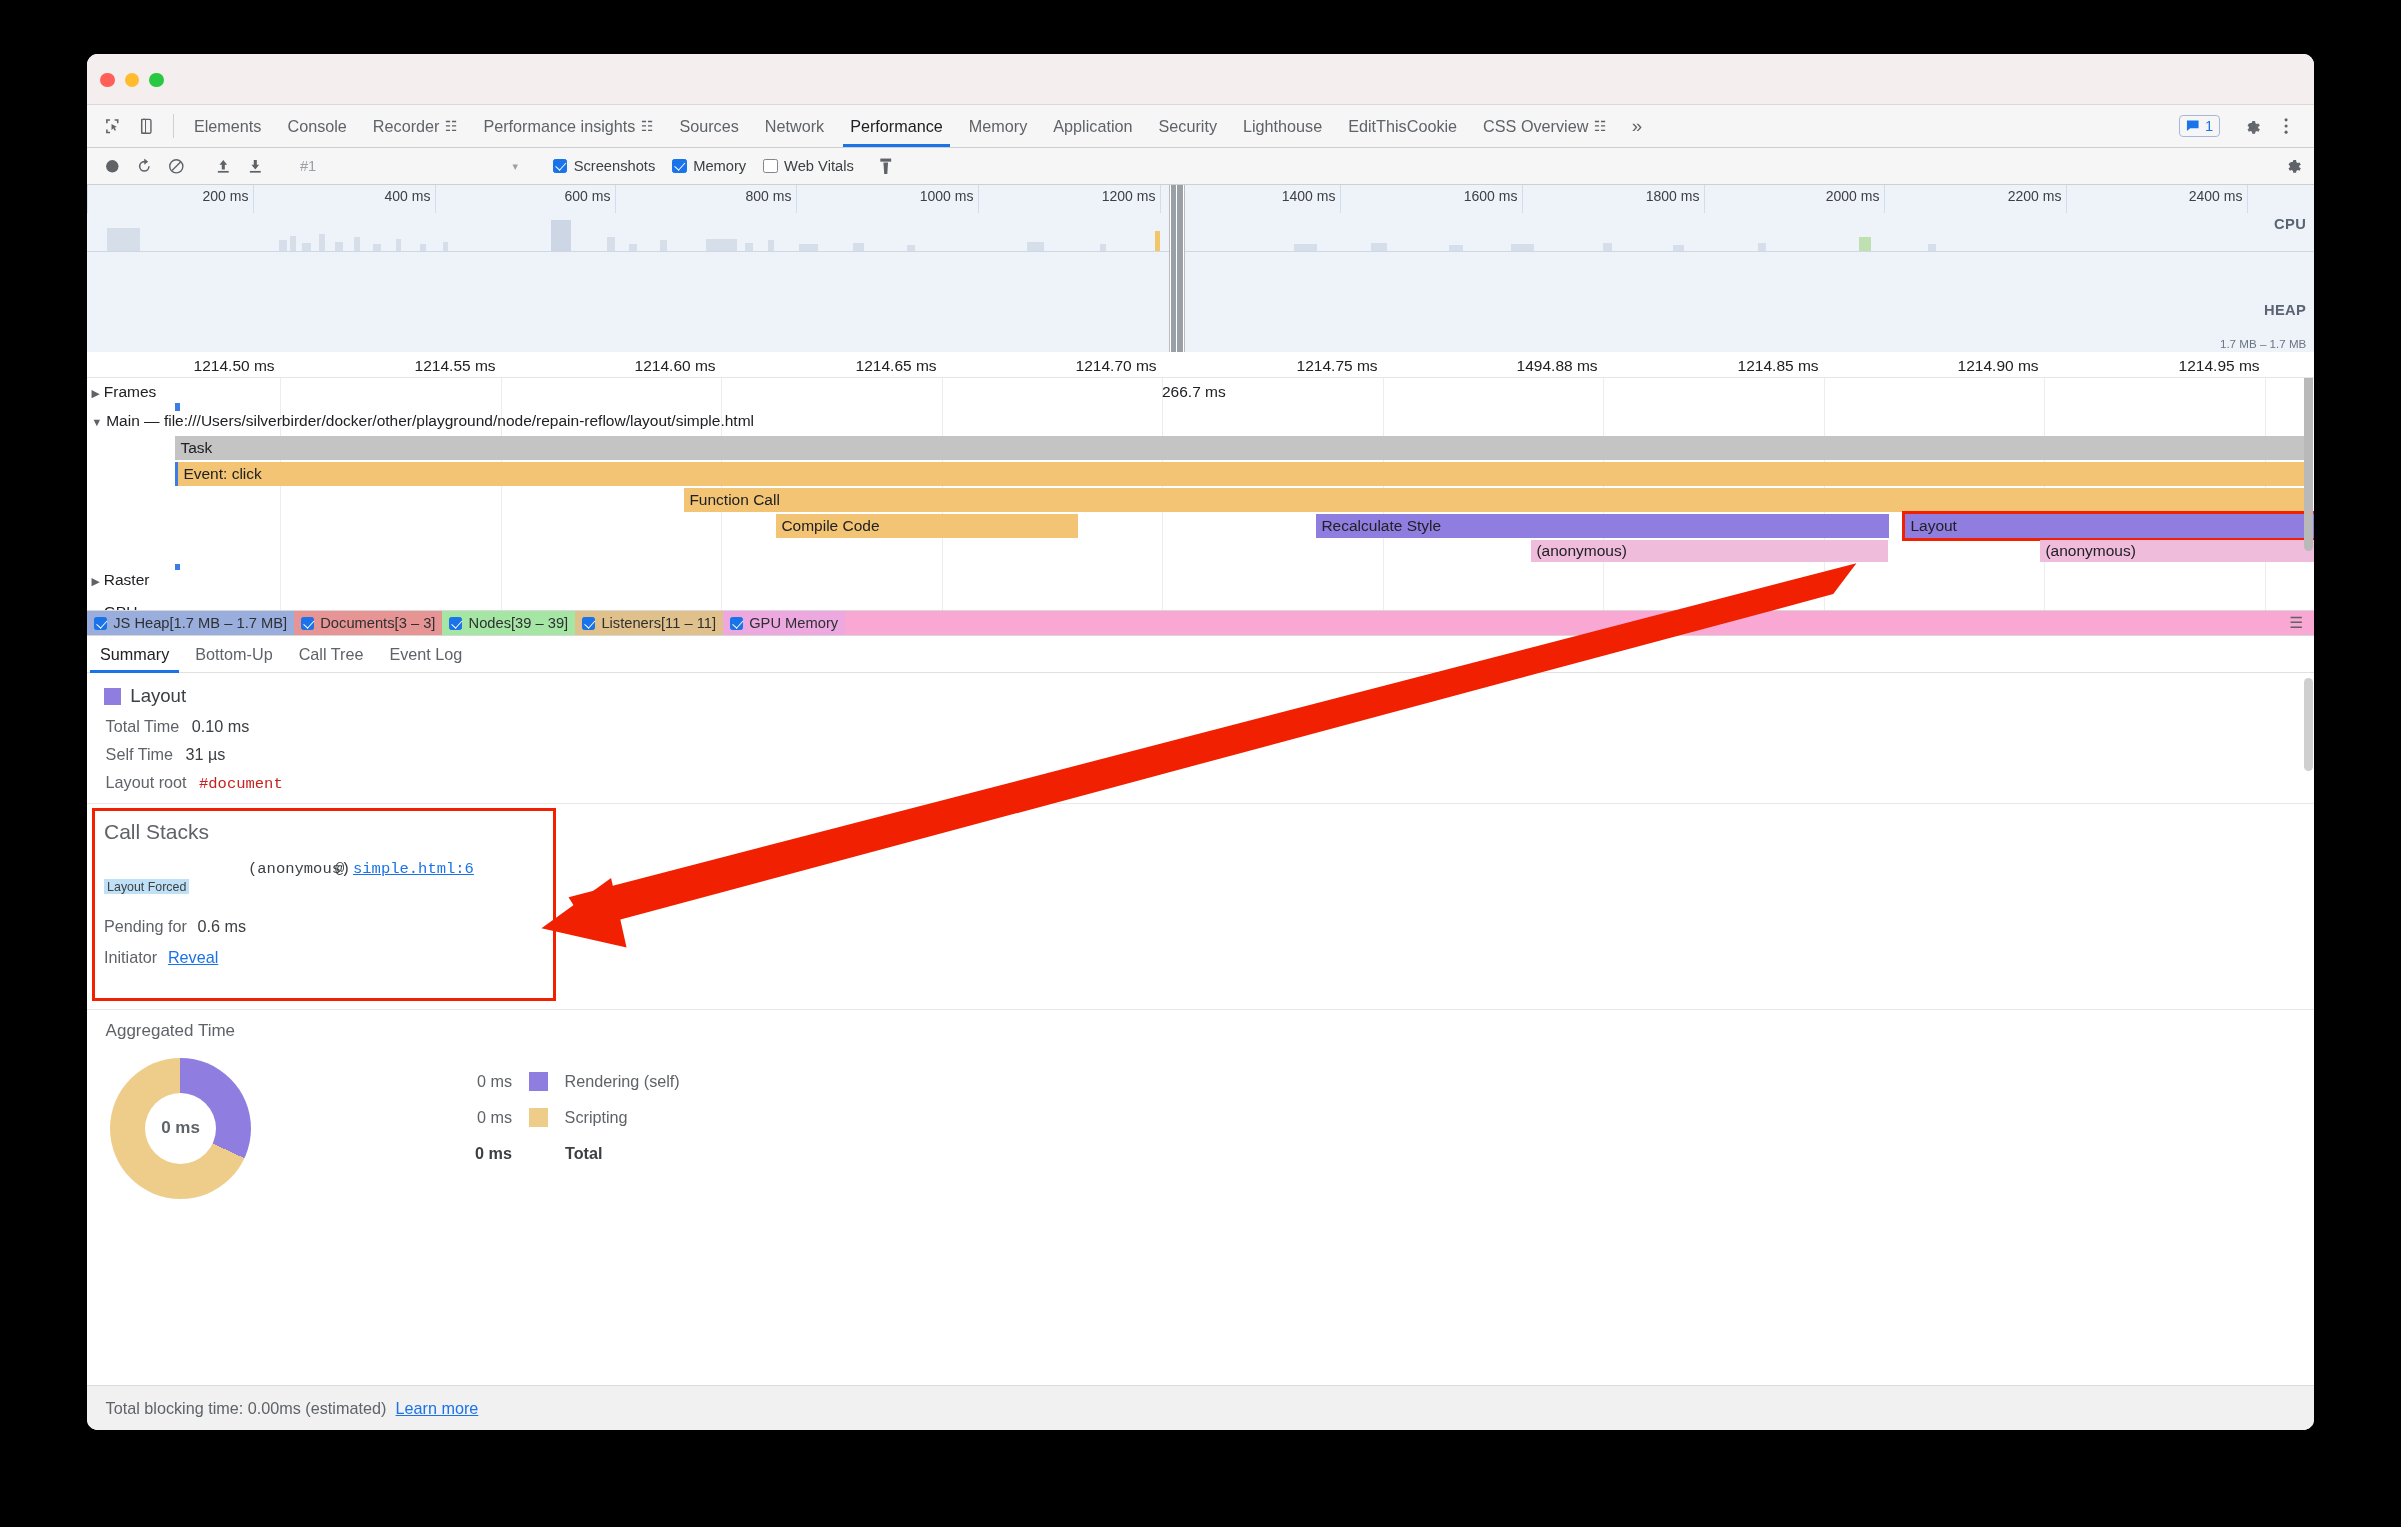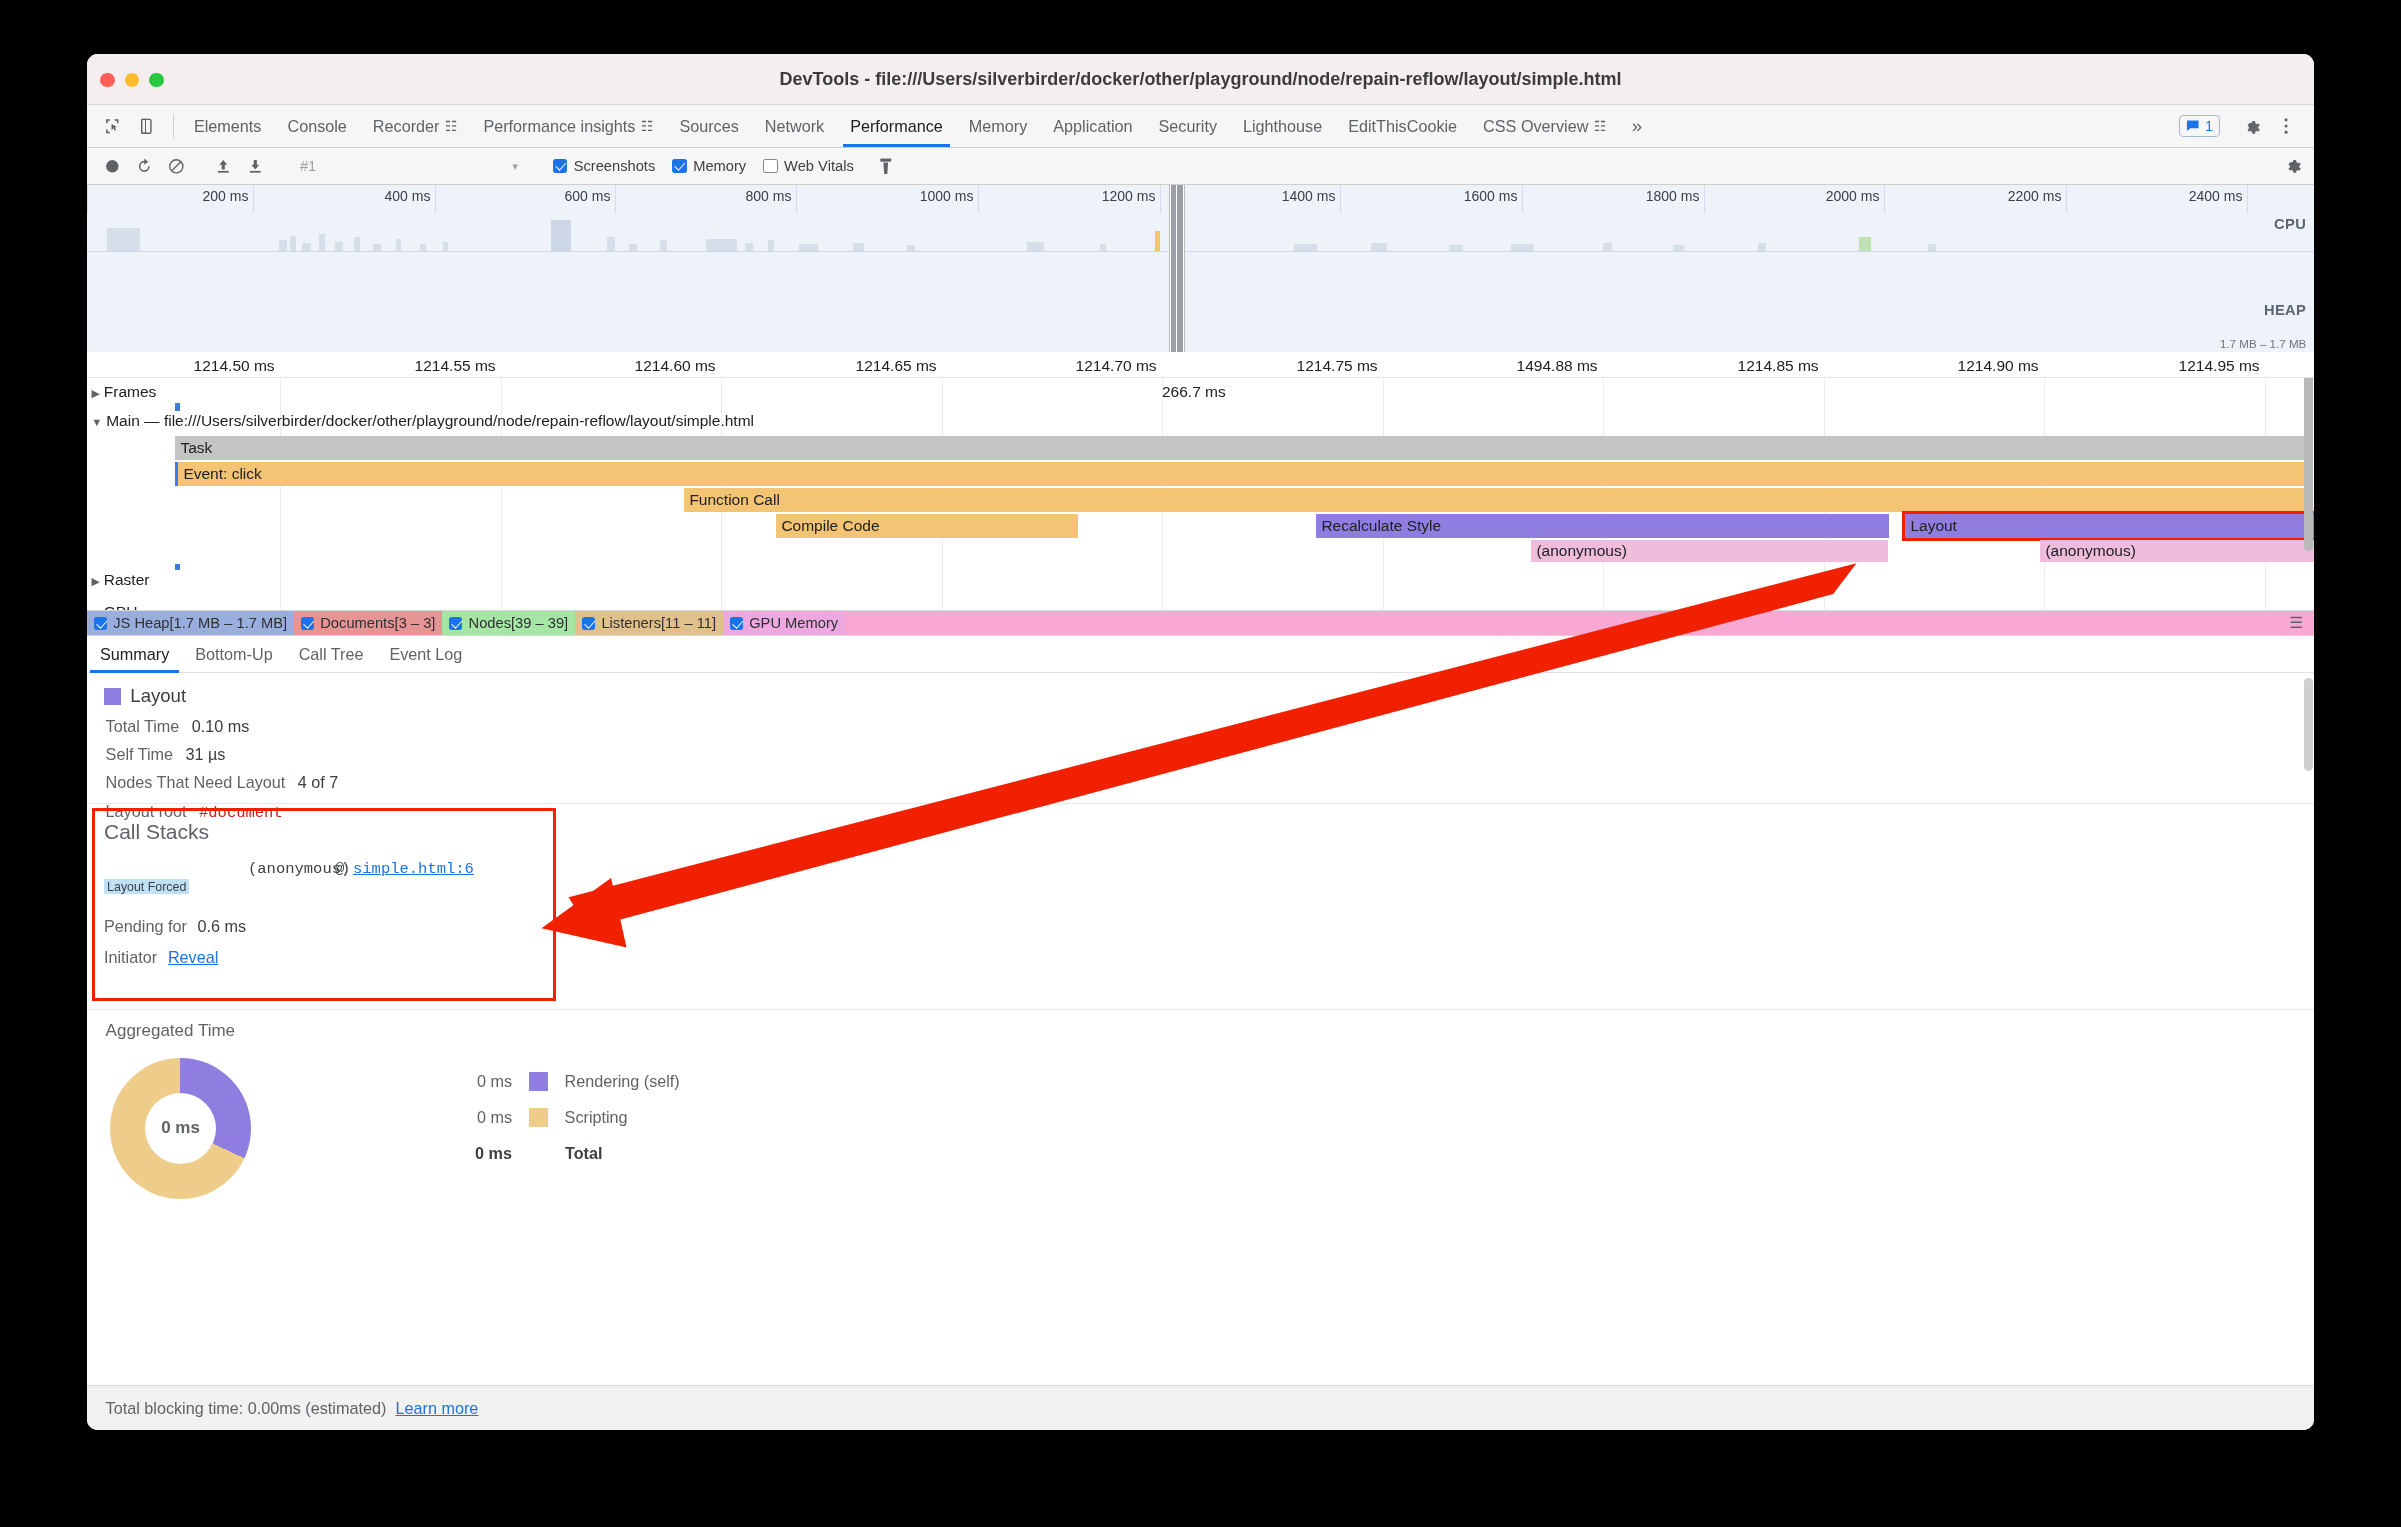--- a/index.html
+++ b/index.html
@@ -190,21 +190,20 @@
 <body>
 
 <div class="window">
 
   <div class="titlebar">
     <div class="traffic">
       <div class="dot r"></div>
       <div class="dot y"></div>
       <div class="dot g"></div>
     </div>
-    <div class="wtitle">DevTools - file:///Users/silverbirder/docker/other/playground/node/repain-reflow/layout/simple.html</div>
   </div>
 
   <div class="tabstrip">
     <div class="tb-icons">
       <div class="tb-icon">
         <svg width="18.6" height="18.6" viewBox="0 0 24 24">
             <path d="M4 3h5v2H6v3H4V3zm11 0h5v5h-2V5h-3V3zM4 16h2v3h3v2H4v-5z" fill="currentColor"></path>
             <path d="M11 9l7 4-3 .6 1.8 3.2-1.7 1-1.8-3.2L11 17V9z" fill="currentColor"></path>
           </svg>
       </div>
@@ -550,24 +549,20 @@
     </div>
     <div class="kv">
       <span class="k">Total Time</span>
       <span class="v">0.10 ms</span>
     </div>
     <div class="kv">
       <span class="k">Self Time</span>
       <span class="v">31 µs</span>
     </div>
     <div class="kv">
-      <span class="k">Nodes That Need Layout</span>
-      <span class="v">4 of 7</span>
-    </div>
-    <div class="kv">
       <span class="k">Layout root</span>
       <span class="v red">#document</span>
     </div>
 
     <div style="position:absolute; left:0; right:0; top:130px; height:0.8px; background:#e8e8e8;"></div>
     <div style="position:absolute; left:5.4px; top:135px; width:464px; height:193px; border:3.9px solid #f02000;"></div>
     <div style="position:absolute; left:17px; top:147px; width:441px;">
       <div class="section-title">Call Stacks</div>
       <div style="position:relative; height:56px; margin-top:15.5px;">
         <span class="forced" style="position:absolute; left:0; top:19.3px;">Layout Forced</span>

